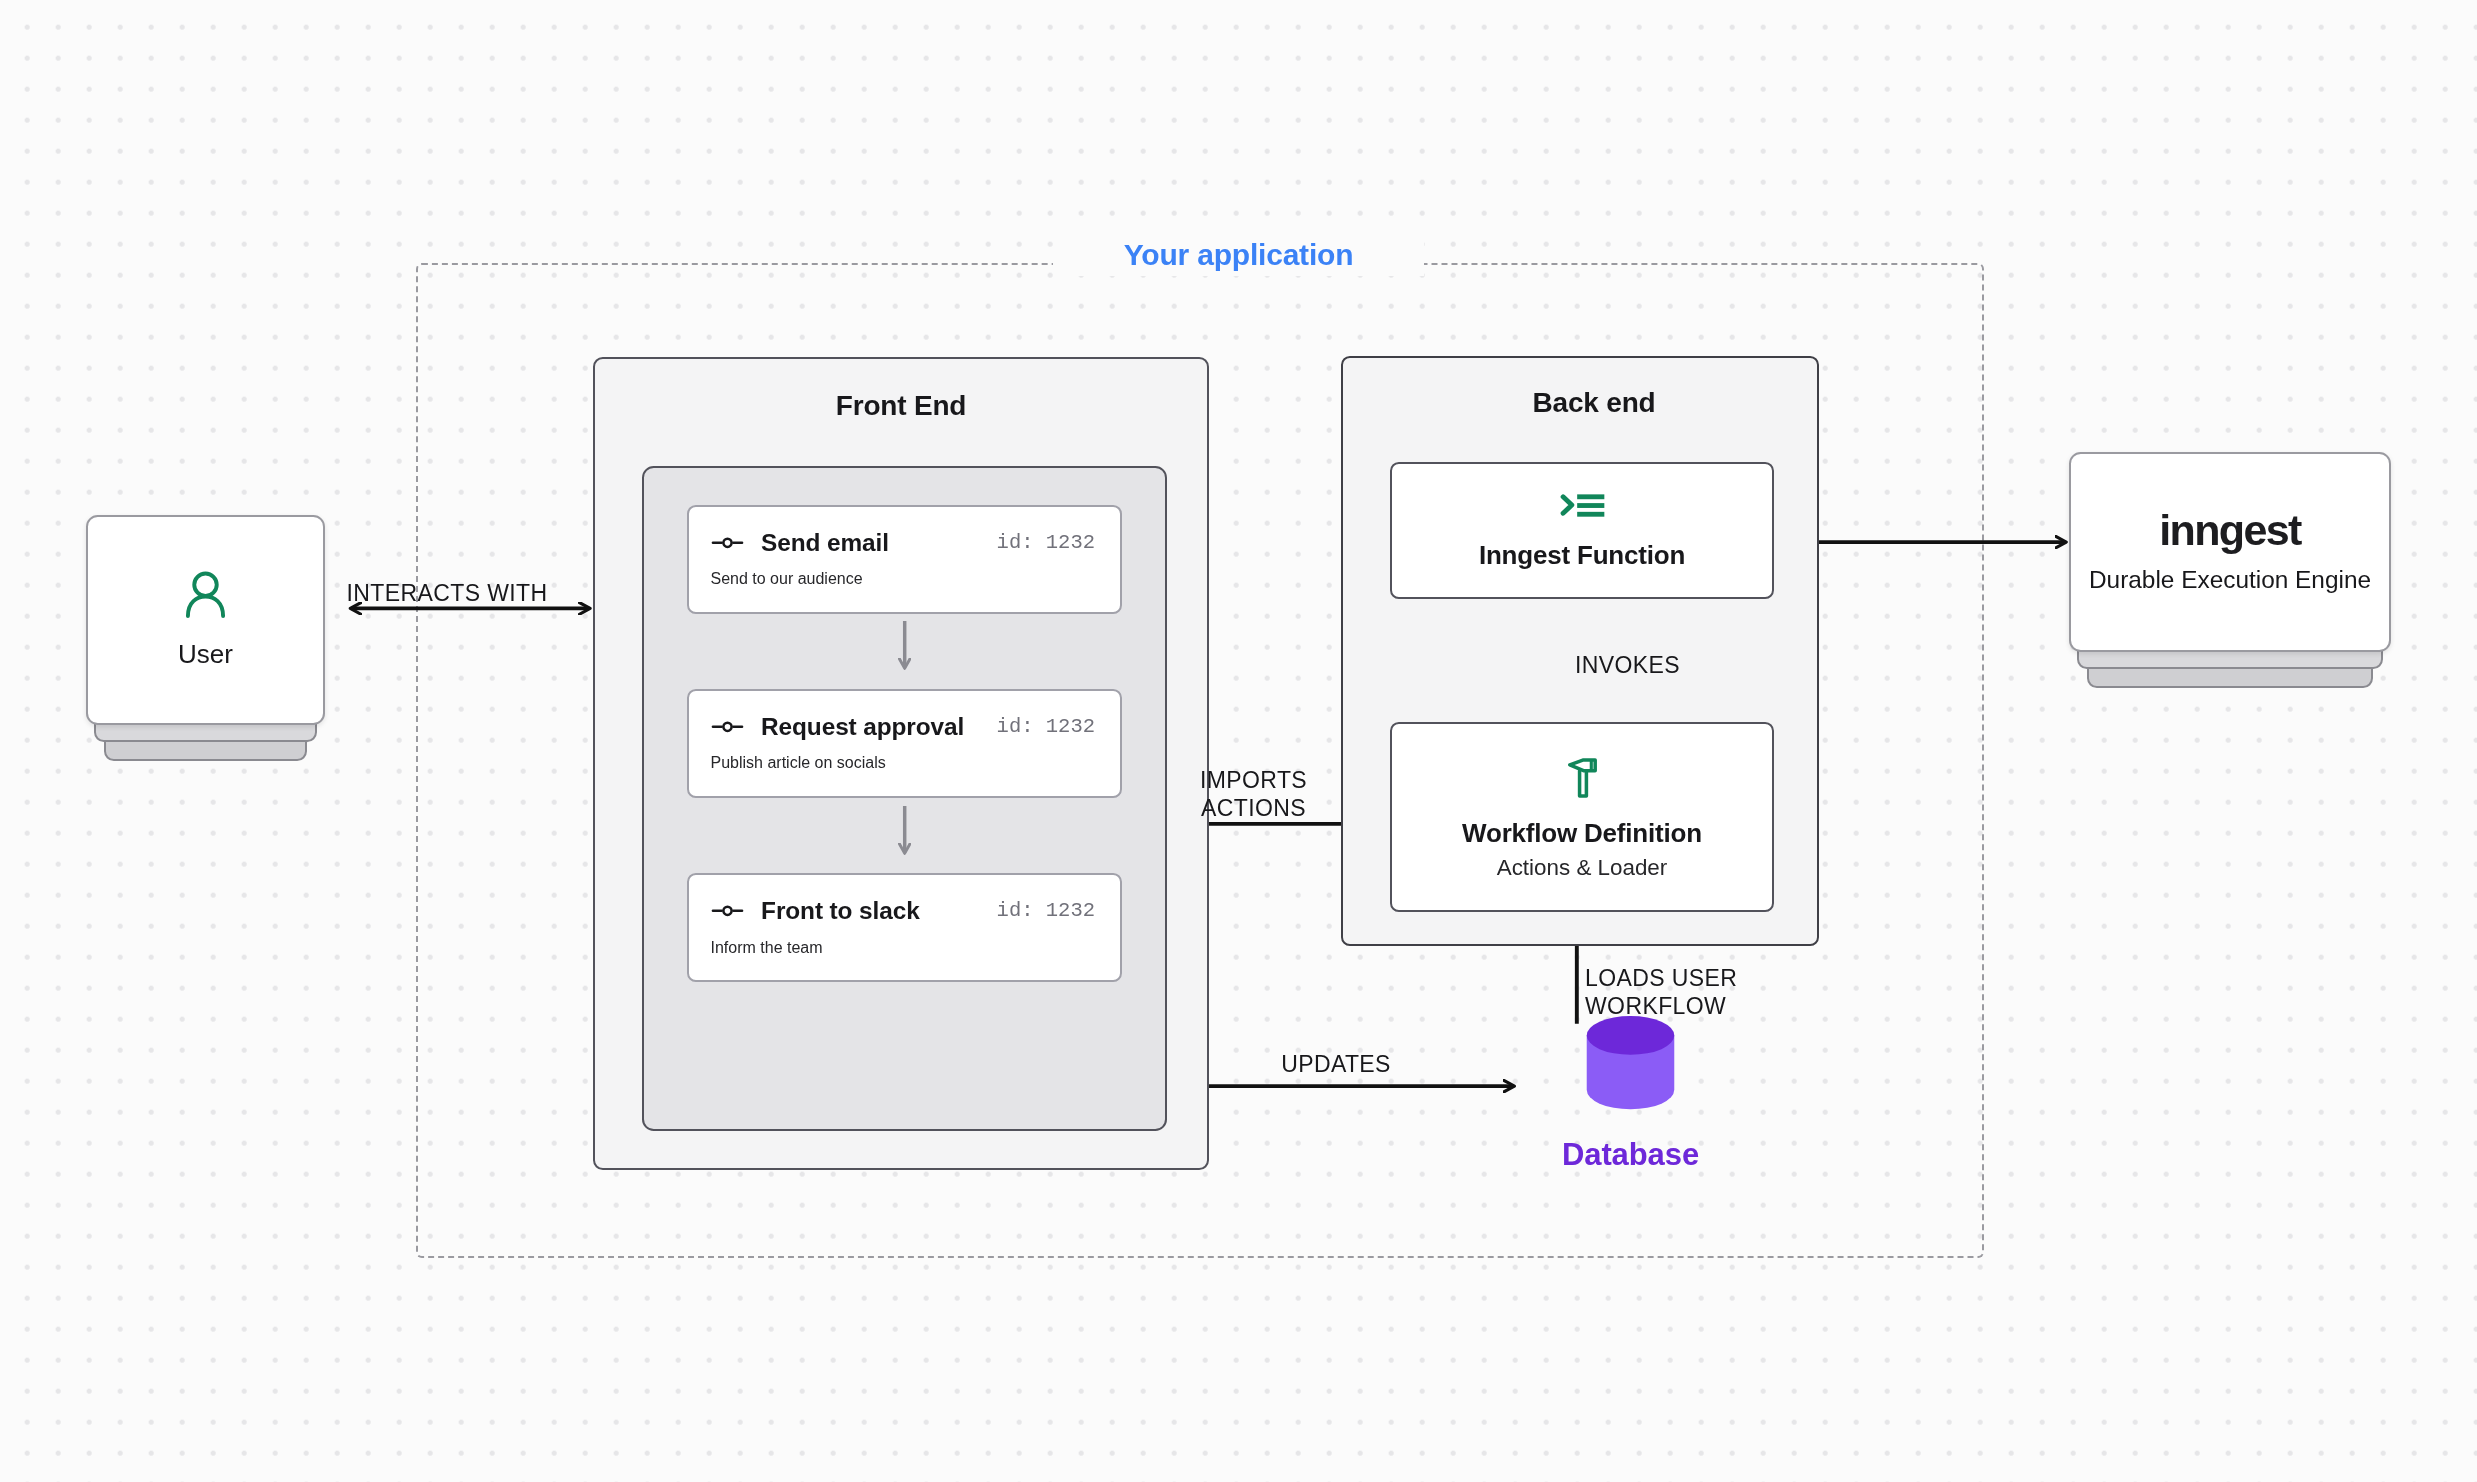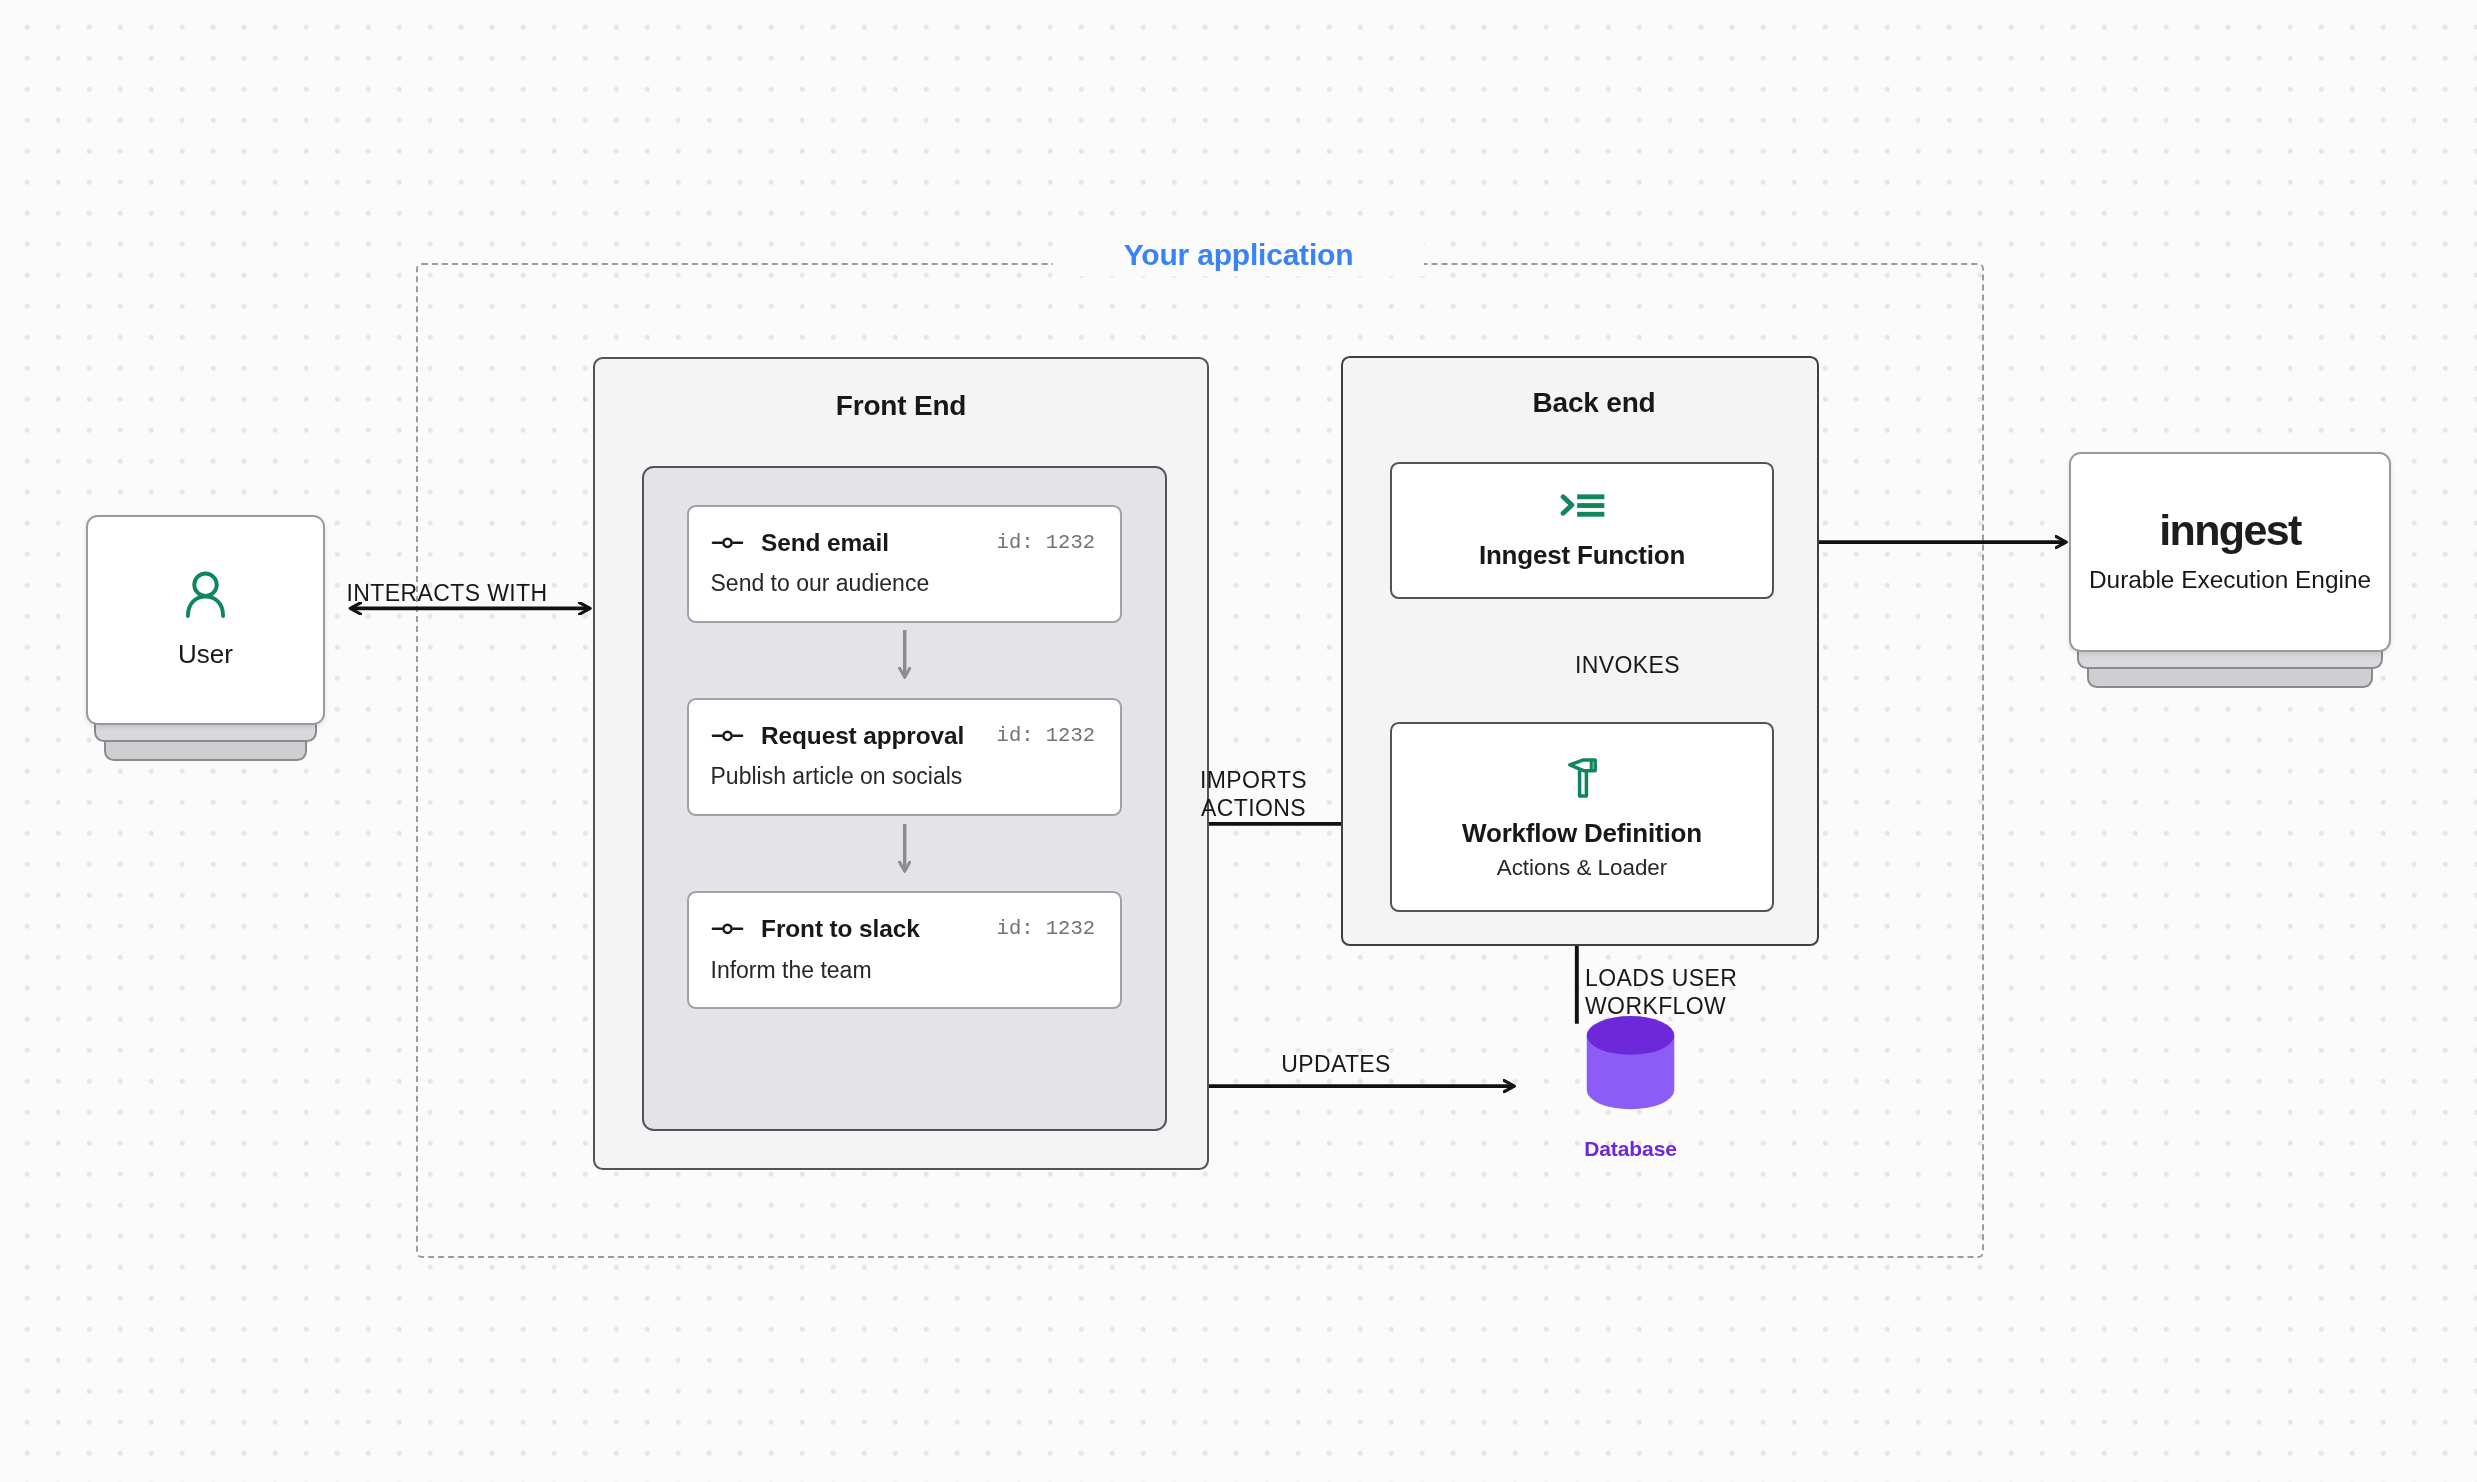--- a/index.html
+++ b/index.html
@@ -172,21 +172,21 @@
   }
   .wf-id {
     margin-left: auto;
     padding-left: 13.7px;
     font-family: "Liberation Mono", monospace;
     font-size: 20.5px;
     color: #71717a;
     white-space: nowrap;
   }
   .wf-desc {
-    font-size: 23px;
+    font-size: 16px;
     color: #27272a;
     font-weight: 400;
   }
   .wf-arrow { margin: 7.8px 0 7.8px 0; display: block; }
 
   
   #backend-panel {
     left: 1341px;
     top: 356px;
     width: 478px;
@@ -238,21 +238,21 @@
 
   
   #database-node {
     left: 1523px;
     top: 1014px;
     width: 215px;
     text-align: center;
   }
   #database-label {
     margin-top: 11.7px;
-    font-size: 21px;
+    font-size: 31px;
     font-weight: 600;
     color: #6d28d9;
     letter-spacing: -0.1px;
   }
 
   
   .edge-label {
     position: absolute;
     font-size: 23px;
     font-weight: 500;

